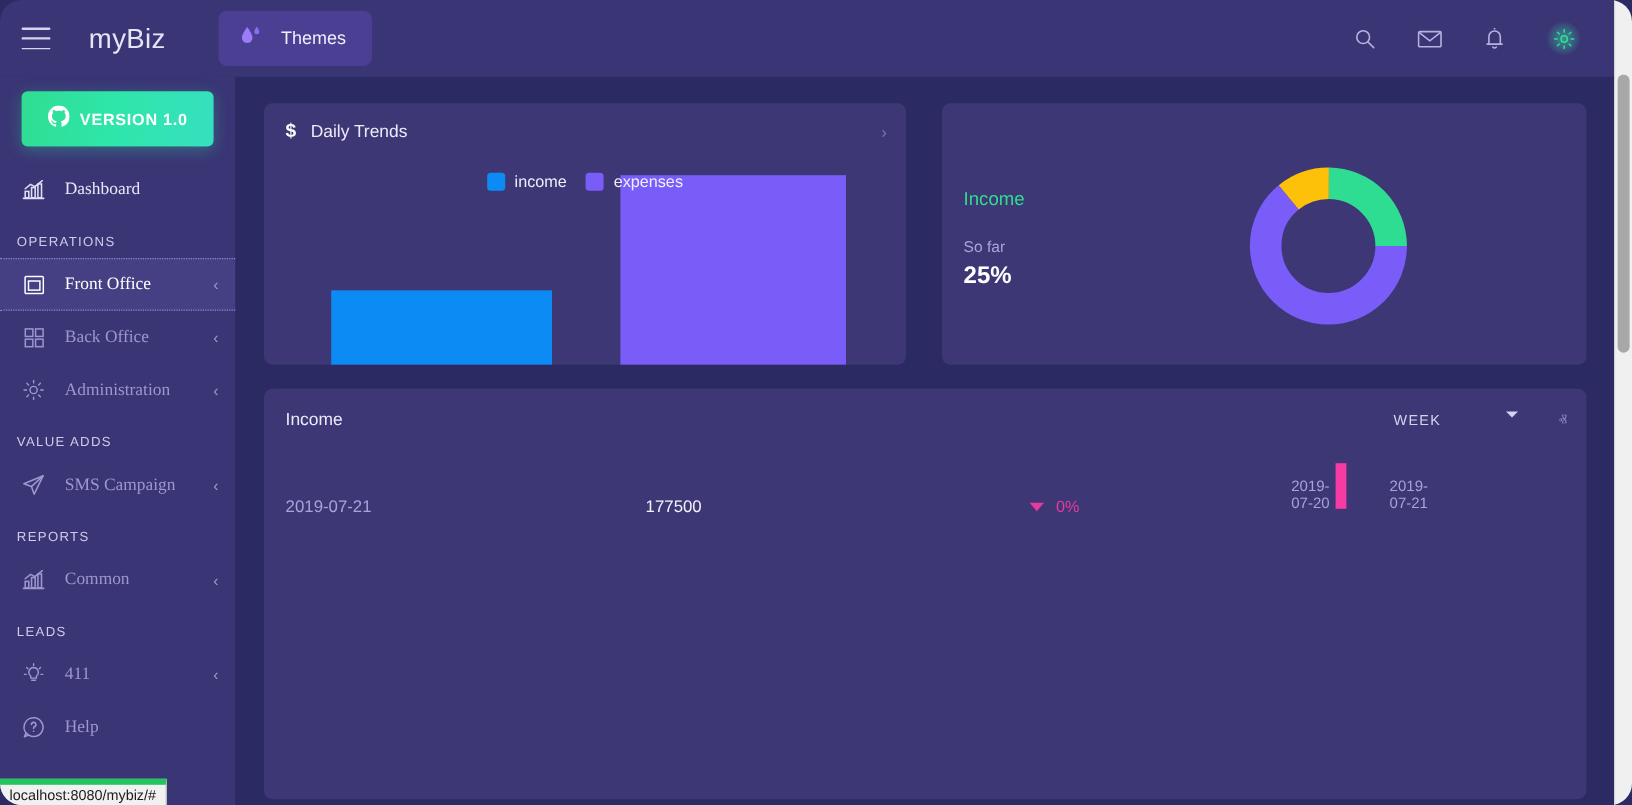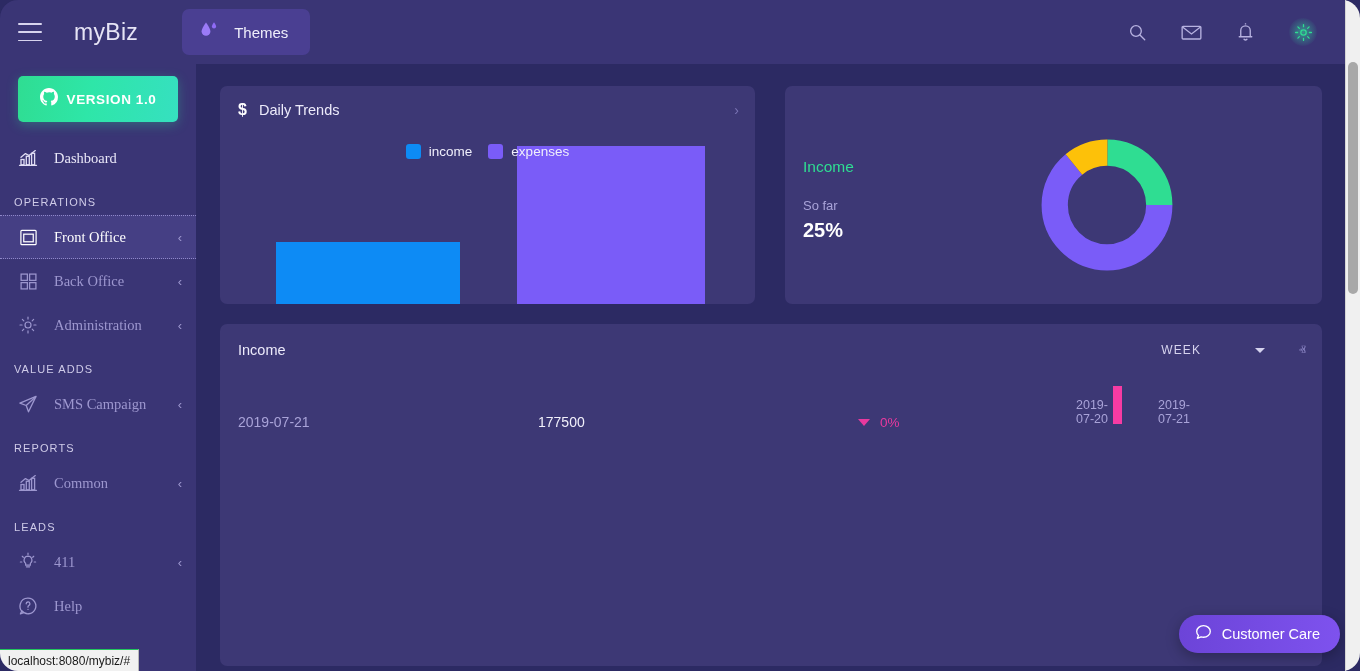--- a/index.html
+++ b/index.html
@@ -185,21 +185,21 @@
   .sum-pct { font-size: 20px; font-weight: bold; color: #ffffff; margin-top: 6px; }
   .donut-wrap { position: absolute; right: 146px; top: 50px; }
 
   
   .income-head {
     display: flex; align-items: center;
     height: 52px; padding: 0 16px 0 18px;
   }
   .income-title { font-size: 14.5px; color: #eceafa; }
   .income-ctrl { margin-left: auto; display: flex; align-items: center; gap: 34px; }
-  .week-sel { display: flex; align-items: center; gap: 54px; cursor: pointer; }
+  .week-sel { display: flex; align-items: flex-start; gap: 54px; cursor: pointer; }
   .week-txt { font-size: 12px; color: #d6d3ee; letter-spacing: 1.1px; }
   .caret-dn { width: 0; height: 0; border-left: 5px solid transparent; border-right: 5px solid transparent; border-top: 5px solid #d6d3ee; }
   .collapse-chev { color: #8d87c6; font-size: 14px; cursor: pointer; }
 
   .income-row {
     display: flex; align-items: flex-end;
     height: 54px; padding: 0 18px;
     position: relative;
   }
   .ir-date { width: 300px; font-size: 14px; color: #a9a3d8; }
@@ -226,21 +226,21 @@
   }
   .care-txt { font-size: 14.5px; color: #ffffff; }
 
   
   .status-url {
     position: absolute;
     left: 0; bottom: 0;
     height: 22px;
     padding: 0 8px;
     background: #f1f1f1;
-    border-top: 1px solid #22c55e;
+    border-top: 5px solid #22c55e;
     border-right: 1px solid #b9b9b9;
     display: flex; align-items: center;
     font-size: 12px;
     color: #1a1a1a;
     z-index: 60;
   }
 
   
   .scrollbar {
     position: absolute;
@@ -497,28 +497,20 @@
         </span>
         <span class="ir-spark">
           <span class="spark-lbl" style="right:196px;">2019-07-20</span>
           <span class="spark-bar" style="right:182px;bottom:6px;height:38px;"></span>
           <span class="spark-lbl" style="right:109px;">2019-07-21</span>
         </span>
       </div>
     </div>
   </div>
 
-  <div class="care-btn">
-    <span>
-      <svg width="17" height="17" viewBox="0 0 18 18" fill="none" stroke="#ffffff" stroke-width="1.4">
-        <path d="M9 1.8c4 0 7.2 2.7 7.2 6.1S13 14 9 14c-.9 0-1.8-.14-2.6-.4l-3.9 1.6 1.2-3.1A5.9 5.9 0 0 1 1.8 7.9C1.8 4.5 5 1.8 9 1.8Z" stroke-linejoin="round"></path>
-      </svg>
-    </span>
-    <span class="care-txt">Customer Care</span>
-  </div>
 
   <div class="scrollbar">
     <div class="scroll-thumb"></div>
   </div>
 
   <div class="status-url">localhost:8080/mybiz/#</div>
 
 </div>
 
 </body></html>

